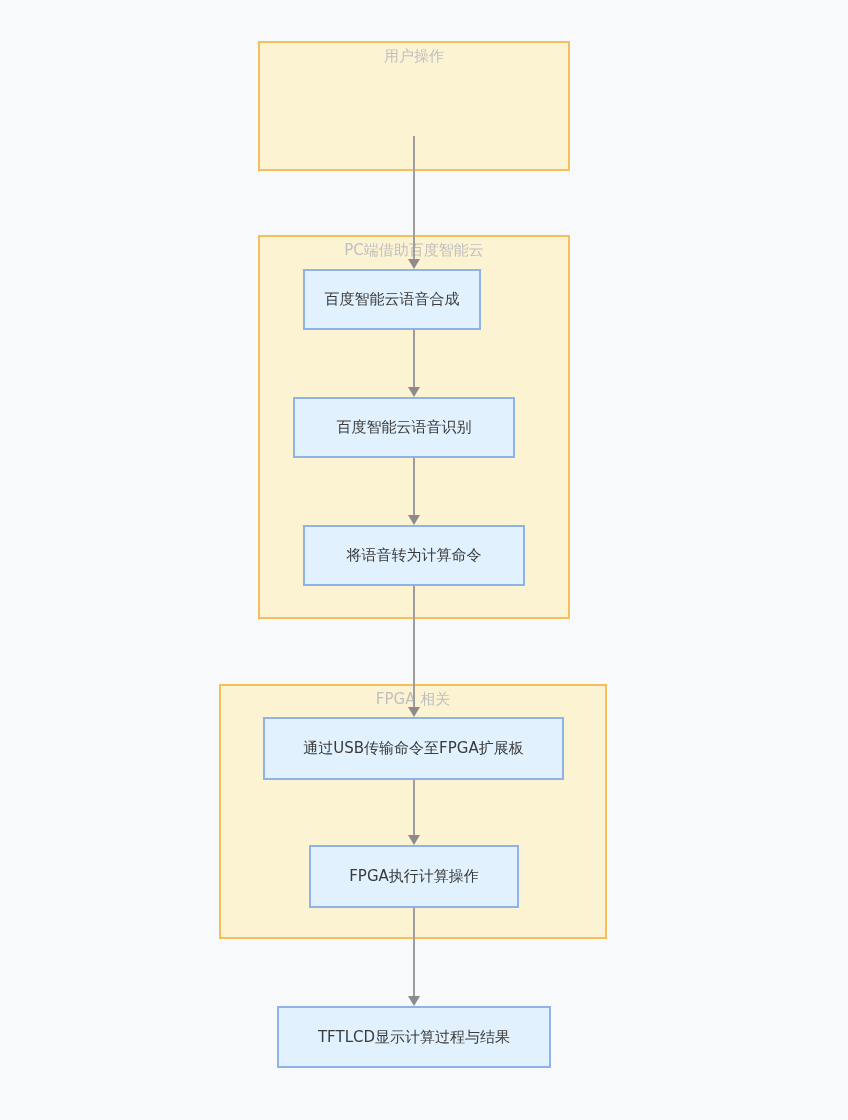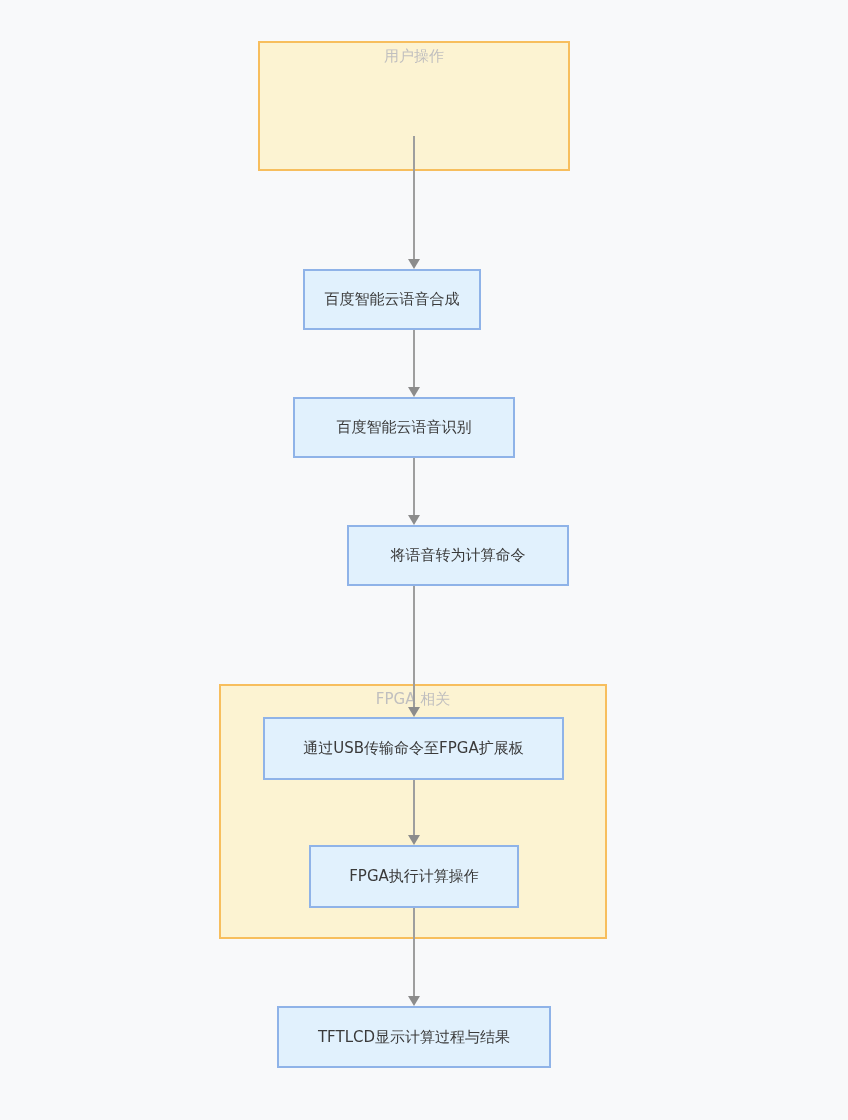--- a/index.html
+++ b/index.html
@@ -73,20 +73,23 @@
 </style>
 </head>
 <body>
 
 <div class="canvas">
 
   <div class="group" style="left:258px; top:41px; width:312px; height:130px;">
     <div class="group-label">用户操作</div>
   </div>
 
+  <div class="group" style="left:258px; top:235px; width:312px; height:384px;">
+    <div class="group-label">PC端借助百度智能云</div>
+  </div>
 
   <div class="group" style="left:219px; top:684px; width:388px; height:255px;">
     <div class="group-label">FPGA 相关</div>
   </div>
 
   <div class="arrow-line" style="top:136px; height:123px;"></div>
   <div class="arrow-head" style="top:259px;"></div>
 
   <div class="arrow-line" style="top:330px; height:57px;"></div>
   <div class="arrow-head" style="top:387px;"></div>
@@ -101,21 +104,21 @@
   <div class="arrow-head" style="top:835px;"></div>
 
   <div class="arrow-line" style="top:908px; height:88px;"></div>
   <div class="arrow-head" style="top:996px;"></div>
 
 
   <div class="node" style="left:303px; top:269px; width:178px; height:61px;">百度智能云语音合成</div>
 
   <div class="node" style="left:293px; top:397px; width:222px; height:61px;">百度智能云语音识别</div>
 
-  <div class="node" style="left:303px; top:525px; width:222px; height:61px;margin-left:44px;">将语音转为计算命令</div>
+  <div class="node" style="left:303px; top:525px; width:222px; height:61px;">将语音转为计算命令</div>
 
   <div class="node" style="left:263px; top:717px; width:301px; height:63px;">通过USB传输命令至FPGA扩展板</div>
 
   <div class="node" style="left:309px; top:845px; width:210px; height:63px;">FPGA执行计算操作</div>
 
   <div class="node" style="left:277px; top:1006px; width:274px; height:62px;">TFTLCD显示计算过程与结果</div>
 
 </div>
 
 </body></html>

